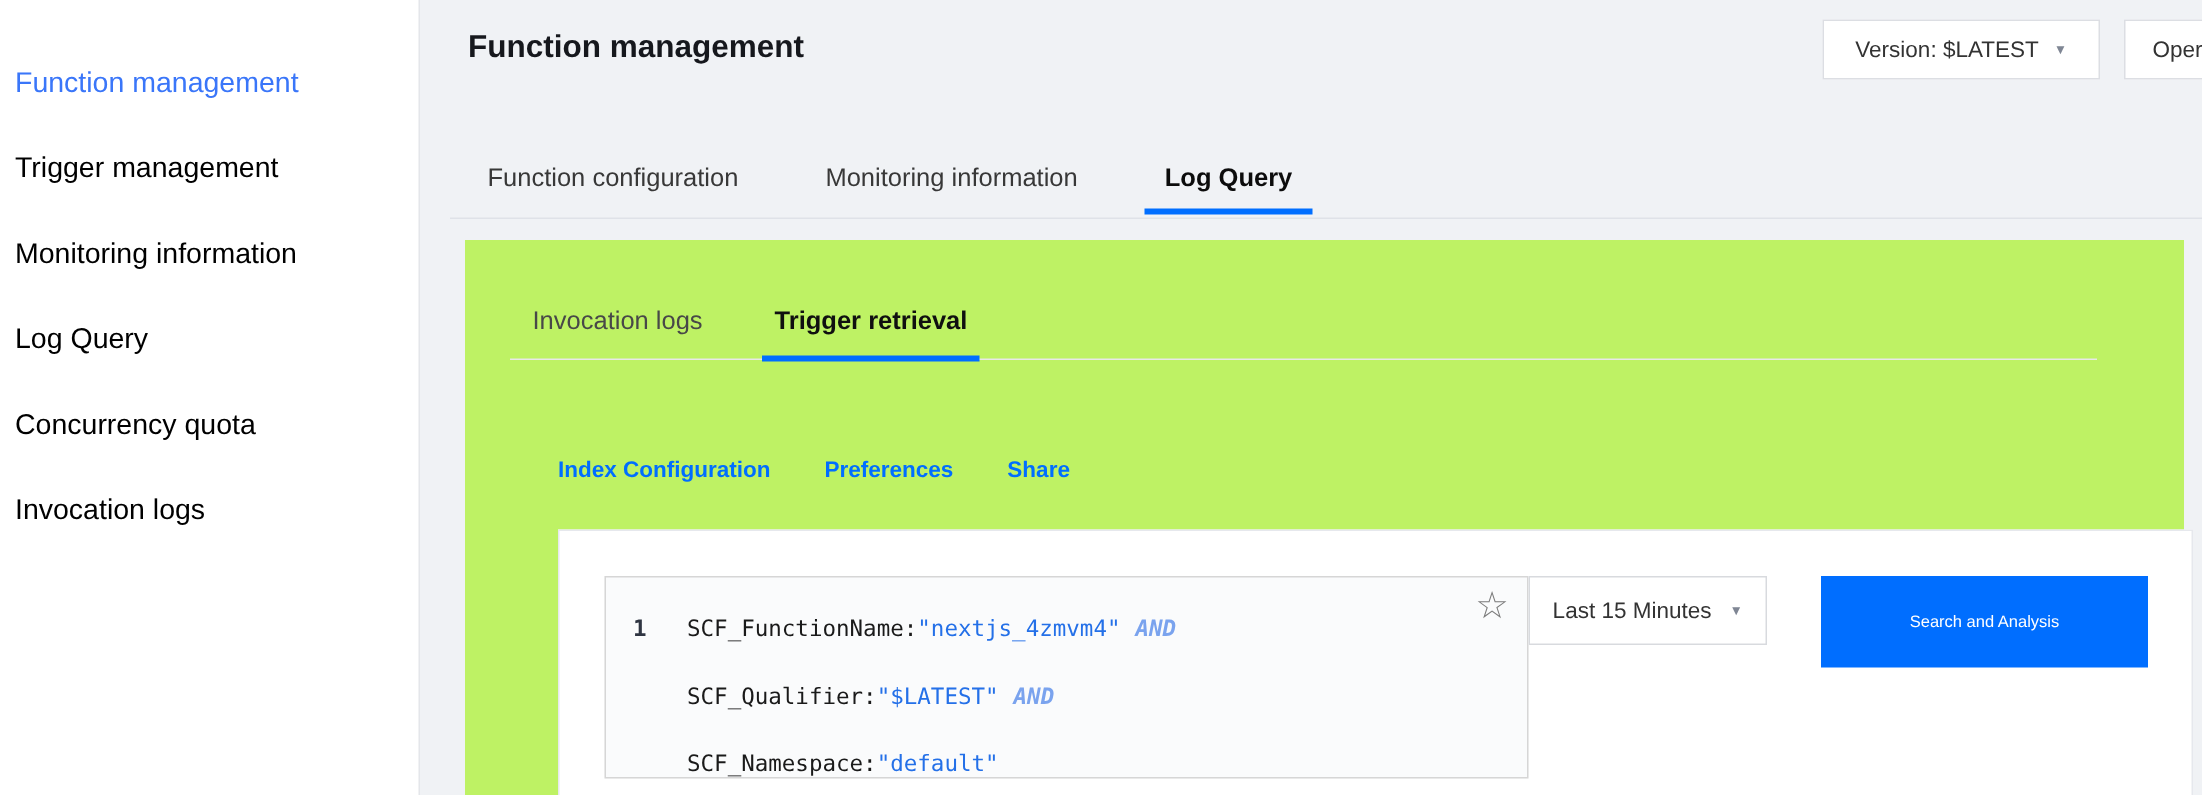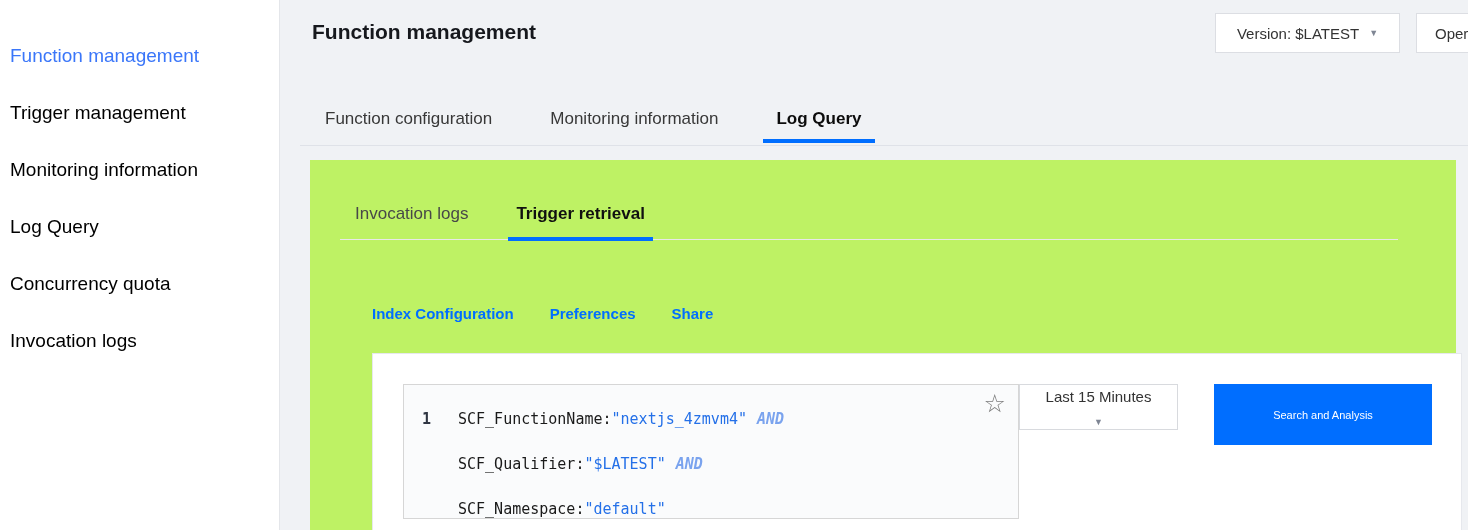--- a/index.html
+++ b/index.html
@@ -106,21 +106,21 @@
   .code-op { color: #7aa3ee; font-style: italic; font-weight: 600; margin-left: 10px; }
   .star {
     position: absolute; right: 12px; top: 6px;
     font-size: 25px; color: #7c7c7c; cursor: pointer;
     font-family: "DejaVu Sans", sans-serif; line-height: 1;
   }
   .time-select {
     position: absolute; left: 646px; top: 30px; width: 159px; height: 46px;
     background: #ffffff; border: 1px solid #d8dade;
     display: flex; align-items: center; justify-content: center; gap: 12px;
-    font-size: 15px; color: #333; cursor: pointer; white-space: nowrap; flex-direction: column;
+    font-size: 15px; color: #333; cursor: pointer; white-space: nowrap;
   }
   .search-btn {
     position: absolute; left: 841px; top: 30px; width: 218px; height: 61px;
     background: #006eff; border: none; color: #ffffff;
     display: flex; align-items: center; justify-content: center;
     font-size: 11px; cursor: pointer; font-family: Liberation Sans, sans-serif;
   }
 </style>
 </head>
 <body>

